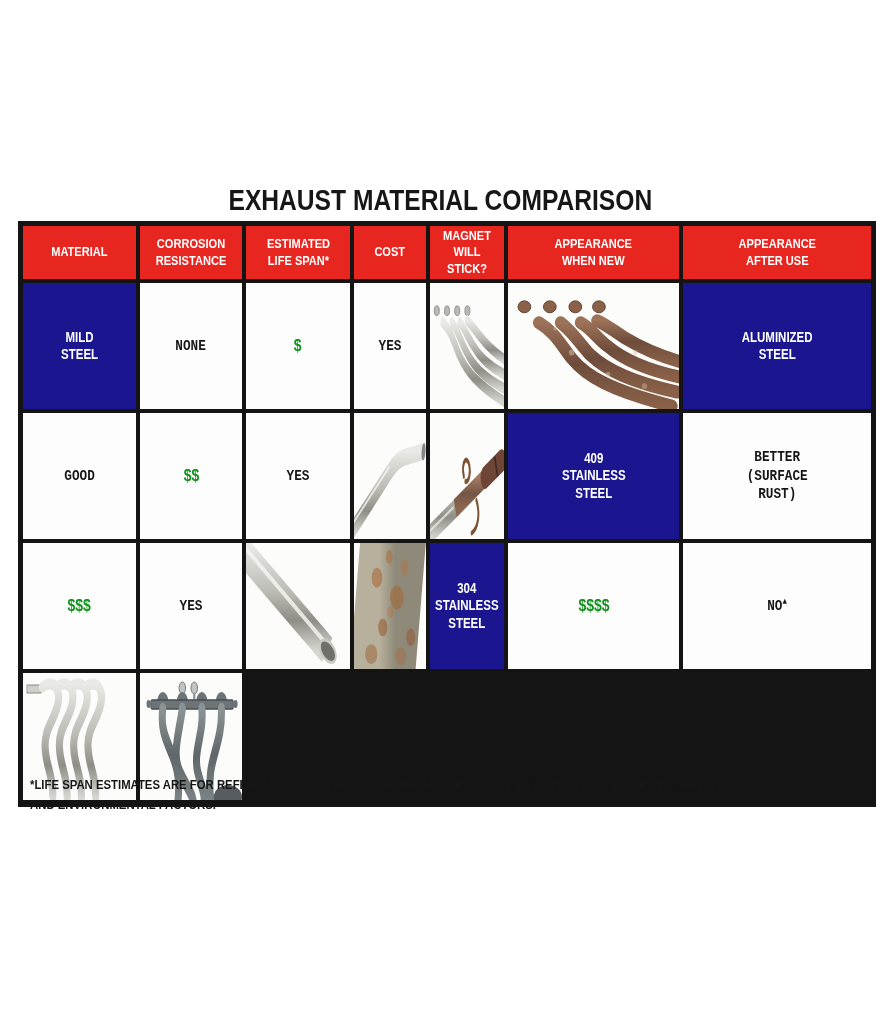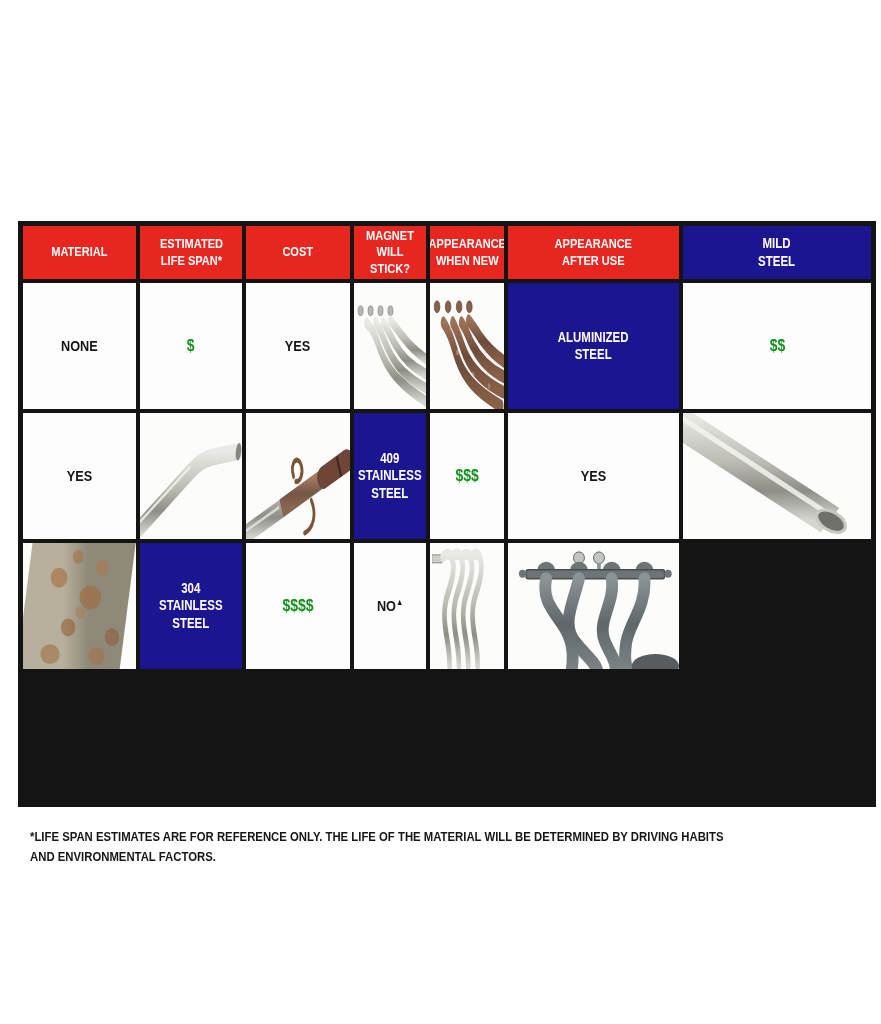--- a/index.html
+++ b/index.html
@@ -41,29 +41,29 @@
   }
   .cell.hdr{
     background:var(--header_bg);color:#ffffff;
     font-weight:bold;font-size:13.5px;line-height:1.2;
   }
   .cell.material{
     background:var(--material_bg);color:#ffffff;
     font-weight:bold;font-size:14px;line-height:1.25;
   }
   .cell.plain{
-    color:var(--text_black);font-weight:bold;font-size:15.5px;line-height:1.2;
+    color:var(--text_black);font-weight:bold;font-size:15.5px;line-height:1.2;font-family:Liberation Mono, monospace;
   }
   .cell.cost{color:var(--cost_green);font-weight:bold;font-size:17px;}
   .cell.photo{background:#fcfcfb;padding:0;}
   .cell.photo svg{position:absolute;inset:0;width:100%;height:100%;}
   sup.mark{font-size:9px;vertical-align:6px;}
 
   .footnotes{
-    position:absolute;left:30px;top:827px;width:840px;
+    position:absolute;left:30px;top:775px;width:840px;
     font-weight:bold;font-size:13.5px;line-height:20px;color:var(--text_black);
   }
 </style>
 </head>
 <body>
 
 <svg width="0" height="0" style="position:absolute" aria-hidden="true">
   <defs>
     <linearGradient id="gSilver" x1="0" y1="0" x2="0" y2="1">
       <stop offset="0" stop-color="#e9e9e5"></stop>
@@ -84,25 +84,32 @@
     <linearGradient id="gTan" x1="0" y1="0" x2="1" y2="0">
       <stop offset="0" stop-color="#b6b09d"></stop>
         <stop offset="0.5" stop-color="#a39d8a"></stop>
       <stop offset="1" stop-color="#8f897a"></stop>
     </linearGradient>
   </defs>
 </svg>
 
 <div class="page">
 
+  <div class="title">
+    <span class="cond">EXHAUST MATERIAL COMPARISON</span>
+  </div>
 
   <div class="comp-table">
 
     <div class="cell hdr">
         <span class="cond">MATERIAL</span>
+      </div>
+    <div class="cell hdr">
+        <span class="cond">CORROSION
+RESISTANCE</span>
       </div>
     <div class="cell hdr">
         <span class="cond">ESTIMATED
 LIFE SPAN*</span>
       </div>
     <div class="cell hdr">
         <span class="cond">COST</span>
       </div>
     <div class="cell hdr">
         <span class="cond">MAGNET
@@ -159,20 +166,23 @@
         <circle cx="140" cy="70" r="2.5" fill="#d8c3ab" opacity="0.45"></circle>
         <circle cx="52" cy="46" r="2" fill="#d8c3ab" opacity="0.45"></circle>
         <circle cx="150" cy="104" r="3" fill="#d8c3ab" opacity="0.4"></circle>
       </svg>
     </div>
 
     <div class="cell material">
         <span class="cond">ALUMINIZED
 STEEL</span>
       </div>
+    <div class="cell plain">
+        <span class="cond">GOOD</span>
+      </div>
     <div class="cell cost">
         <span class="cond">$$</span>
       </div>
     <div class="cell plain">
         <span class="cond"><span>YES</span><sup class="mark"></sup></span>
       </div>
     <div class="cell photo" aria-label="photo of new aluminized steel bent exhaust pipe">
       <svg viewBox="0 0 174 127" preserveAspectRatio="none">
         <path d="M-10,122 L88,58 C100,50 108,47 120,45 L166,39" stroke="url(#gSilver)" stroke-width="17" fill="none" stroke-linecap="round"></path>
         <path d="M-10,116 L86,54" stroke="#f1f1ed" stroke-width="3" opacity="0.85" fill="none"></path>
@@ -188,20 +198,25 @@
         <path d="M86,64 C78,50 94,41 100,53 C104,61 98,70 90,69" stroke="#7d5433" stroke-width="5" fill="none" stroke-linecap="round"></path>
         <path d="M118,88 C128,102 122,116 106,121" stroke="#7d5433" stroke-width="5" fill="none" stroke-linecap="round"></path>
         <path d="M-8,122 L60,95" stroke="#f1f1ed" stroke-width="3" opacity="0.7" fill="none"></path>
       </svg>
     </div>
 
     <div class="cell material">
         <span class="cond">409
 STAINLESS
 STEEL</span>
+      </div>
+    <div class="cell plain">
+        <span class="cond">BETTER
+(SURFACE
+RUST)</span>
       </div>
     <div class="cell cost">
         <span class="cond">$$$</span>
       </div>
     <div class="cell plain">
         <span class="cond"><span>YES</span><sup class="mark"></sup></span>
       </div>
     <div class="cell photo" aria-label="photo of new polished 409 stainless steel straight pipe">
       <svg viewBox="0 0 174 127" preserveAspectRatio="none">
         <path d="M-14,2 L136,108" stroke="url(#gSilver)" stroke-width="30" fill="none"></path>

